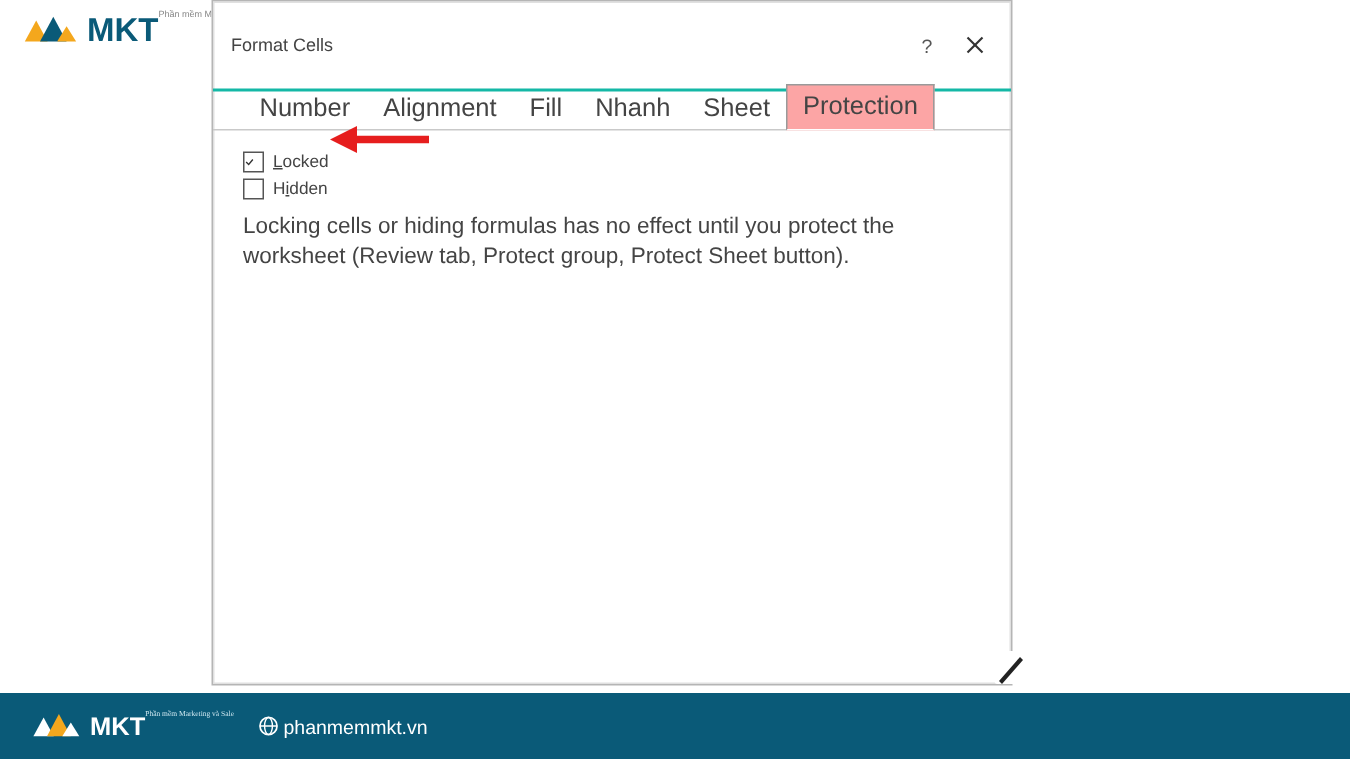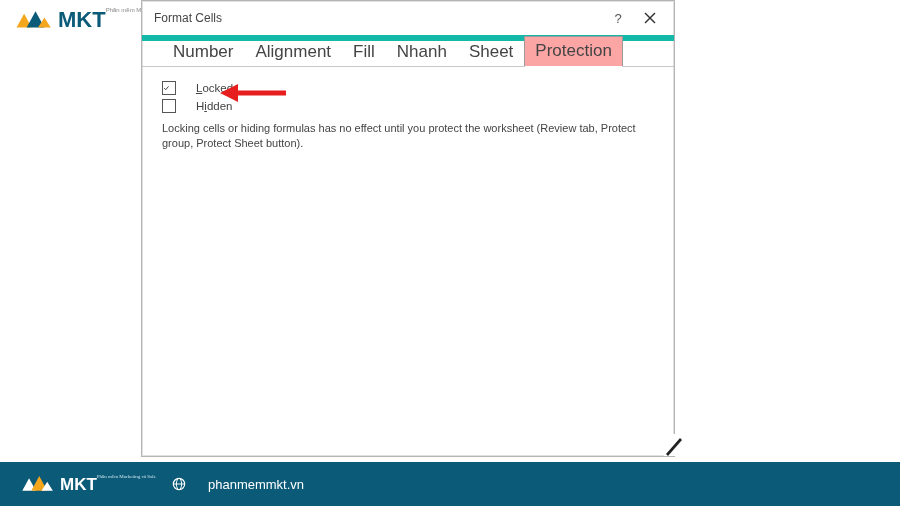--- a/index.html
+++ b/index.html
@@ -4,49 +4,49 @@
 <style>
   html,body{margin:0;padding:0;width:900px;height:506px;font-family:"Segoe UI",Tahoma,sans-serif;background:#fff;overflow:hidden;position:relative}
   
   .logo-tl{position:absolute;left:14px;top:8px;display:flex;align-items:center;gap:6px}
   .logo-letters{font-weight:900;font-size:22px;letter-spacing:0;color:#0a5a78}
   .logo-sub{font-size:6px;color:#888;letter-spacing:0;margin-top:-2px}
   .logo-stack{display:flex;flex-direction:row;line-height:1}
   .logo-tri{width:38px;height:24px}
   
   .dialog{position:absolute;left:141px;top:0;width:532px;height:455px;border:1px solid #b5b5b5;background:#fff;box-shadow:0 0 0 1px #e0e0e0 inset}
-  .titlebar{display:flex;align-items:center;height:34px;padding:0 12px;border-bottom:6px solid #14b8a6}
+  .titlebar{display:flex;align-items:center;height:34px;padding:12px 12px;border-bottom:2px solid #14b8a6}
   .title{font-size:12px;color:#444;flex:1}
   .title-btn{width:24px;height:24px;display:flex;align-items:center;justify-content:center;font-size:13px;color:#555;margin-left:8px;cursor:default}
   .title-btn.help{font-size:13px}
   .title-btn.close svg{width:12px;height:12px}
   
   .tabs{display:flex;align-items:flex-end;height:26px;padding-left:20px;border-bottom:1px solid #c9c9c9;margin-top:-1px}
   .tab{font-size:17px;color:#444;padding:4px 10px 5px;border:1px solid transparent;border-bottom:none;cursor:default;position:relative;top:1px;background:transparent}
   .tab.active{border:1px solid #9a9a9a;border-bottom:1px solid #fff;background:#fca5a5}
   
   .content{padding:14px 20px;font-size:11.5px;color:#444}
-  .chk-row{display:flex;align-items:center;gap:20px;margin-bottom:4px}
+  .chk-row{display:flex;align-items:center;gap:6px;margin-bottom:4px}
   .chk{width:12px;height:12px;border:1px solid #555;display:inline-flex;align-items:center;justify-content:center;background:#fff}
   .chk.checked::after{content:"";width:8px;height:8px;background:none;position:relative}
   .chk.checked svg{width:10px;height:10px}
   .chk-label{font-size:11.5px;color:#444}
   .u{text-decoration:underline}
-  .desc{font-size:11px;color:#444;line-height:1.35;margin-top:8px;max-width:490px}
+  .desc{font-size:15px;color:#444;line-height:1.35;margin-top:8px;max-width:490px}
   
   .arrow{position:absolute;left:218px;top:81px;width:70px;height:24px;pointer-events:none}
   
   .pen{position:absolute;left:660px;top:432px;width:26px;height:26px}
   
   .footer{position:absolute;left:0;bottom:0;width:900px;height:44px;background:#0a5a78;display:flex;align-items:center;color:#fff;font-family:"Comic Sans MS","Segoe Script",cursive;font-size:15px}
   .footer .logo-ft{display:flex;align-items:center;gap:6px;margin-left:20px;margin-right:16px}
   .footer .logo-ft .logo-letters{color:#fff;font-size:17px;font-family:"Segoe UI",sans-serif;font-weight:900}
   .footer .logo-ft .logo-sub{color:#cfe8f1;font-size:5px}
   .footer .tagline{flex:1}
-  .footer .site{display:flex;align-items:center;gap:22px;margin-right:24px;font-family:"Segoe UI",sans-serif;font-size:13px}
+  .footer .site{display:flex;align-items:center;gap:3px;margin-right:24px;font-family:"Segoe UI",sans-serif;font-size:13px}
   .footer .globe{width:14px;height:14px}
 </style>
 </head>
 <body>
 
 <div class="logo-tl">
   <svg class="logo-tri" viewBox="0 0 60 36">
     <polygon points="4,30 16,8 28,30" fill="#f4a71d"></polygon>
     <polygon points="20,30 34,4 48,30" fill="#0a5a78"></polygon>
     <polygon points="38,30 48,14 58,30" fill="#f4a71d"></polygon>

